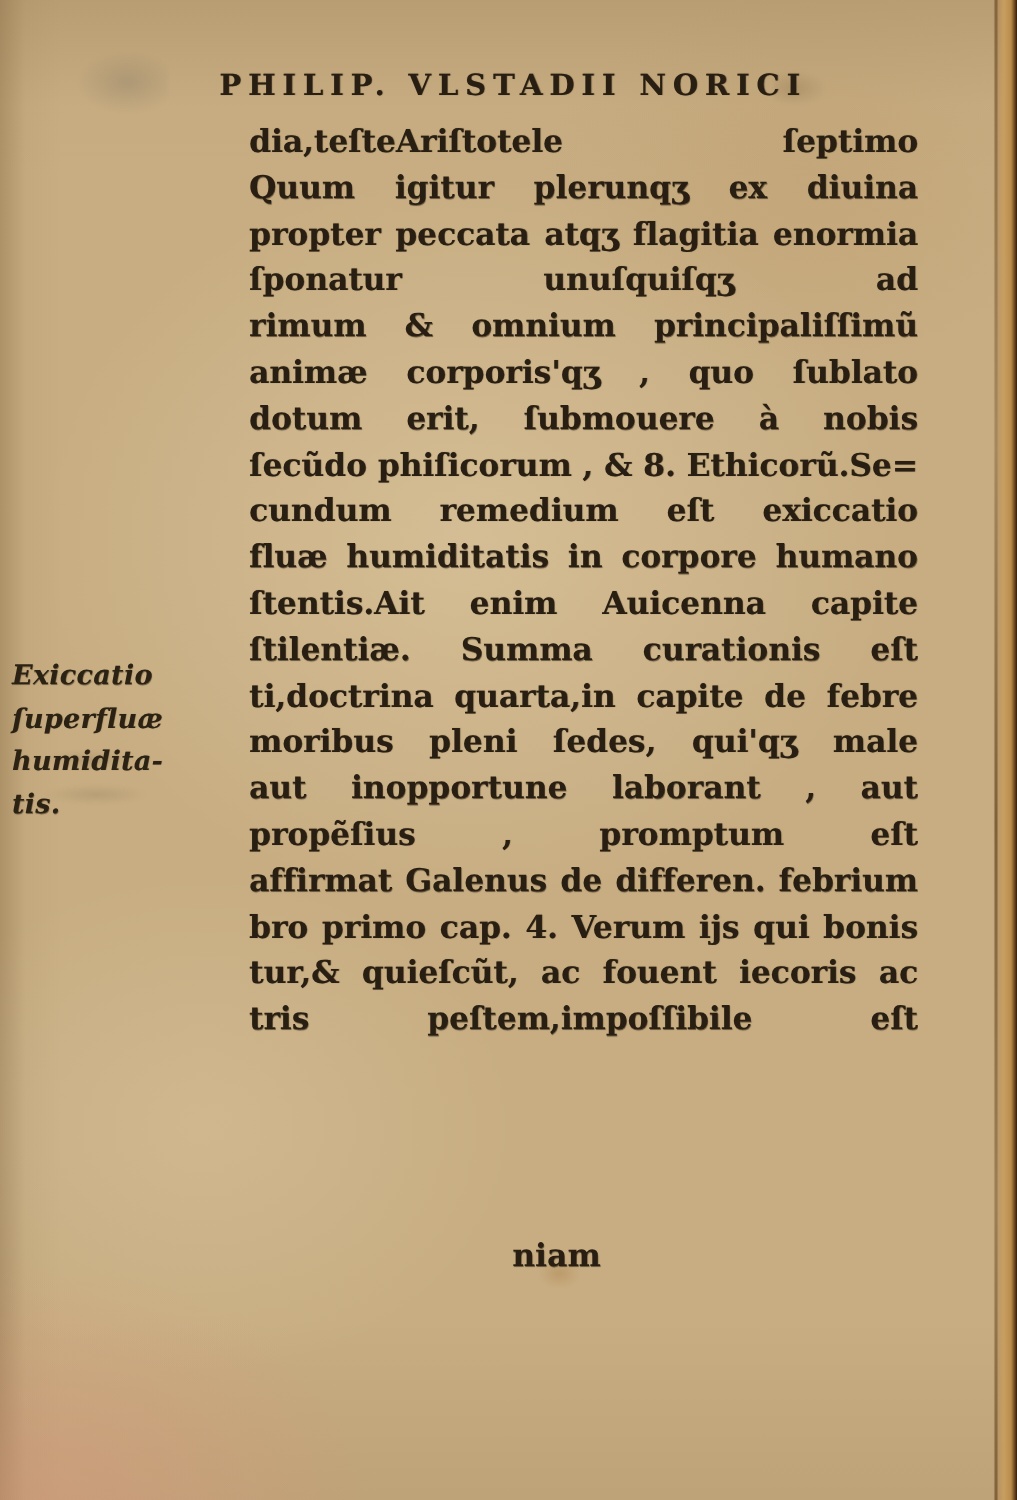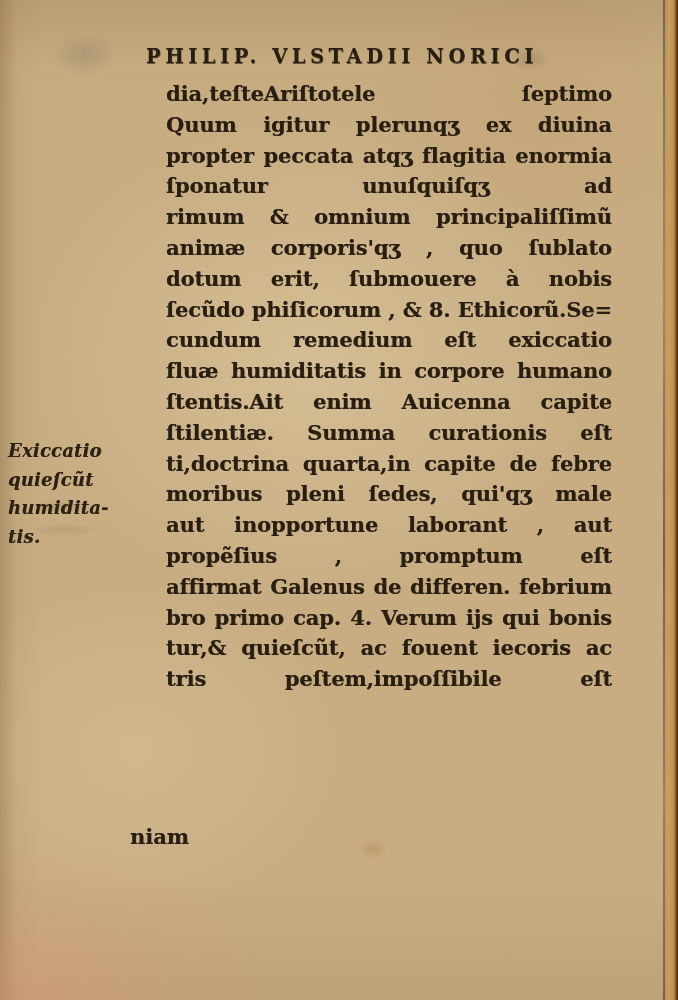--- a/index.html
+++ b/index.html
@@ -87,21 +87,21 @@
     line-height: 28.6px;
     letter-spacing: 0.2px;
     color: #2b2213;
     text-shadow: 0.3px 0.4px 0.5px rgba(40,30,15,0.55);
     margin-top: 48px;
   }
   .catchword {
     position: absolute;
     left: 130px; top: 822px;
     width: 482px;
-    text-align: left;
+    text-align: center;
     font-size: 21px;
     font-weight: bold;
     line-height: 30px;
     text-shadow: 0.35px 0.45px 0.55px rgba(38,27,13,0.6);
   }
   
   .smudge { position: absolute; pointer-events: none; }
   .smudge-corner {
     left: 52px; top: 34px; width: 60px; height: 42px;
     background: radial-gradient(ellipse at 55% 50%, rgba(95,95,90,0.22), rgba(95,95,90,0) 70%);
@@ -135,21 +135,21 @@
 
   <div class="smudge smudge-corner"></div>
   <div class="smudge smudge-header"></div>
   <div class="smudge smudge-margin"></div>
   <div class="smudge smudge-foxing"></div>
 
   <div class="running-header">PHILIP. VLSTADII NORICI</div>
 
   <div class="margin-note">
     <div>Exiccatio</div>
-    <div>quieſcũt</div>
+    <div>ſuperfluæ</div>
     <div>humidita-</div>
     <div>tis.</div>
   </div>
 
   <div class="body-text">
     <div class="line">dia,teſteAriſtotele ſeptimo phiſicorum.</div>
     <div class="line">Quum igitur plerunqʒ ex diuina iuſtitia</div>
     <div class="line">propter peccata atqʒ flagitia enormia di</div>
     <div class="line">ſponatur unuſquiſqʒ ad peſtem,ſaluber=</div>
     <div class="line">rimum &amp; omnium principaliſſimũ anti=</div>

